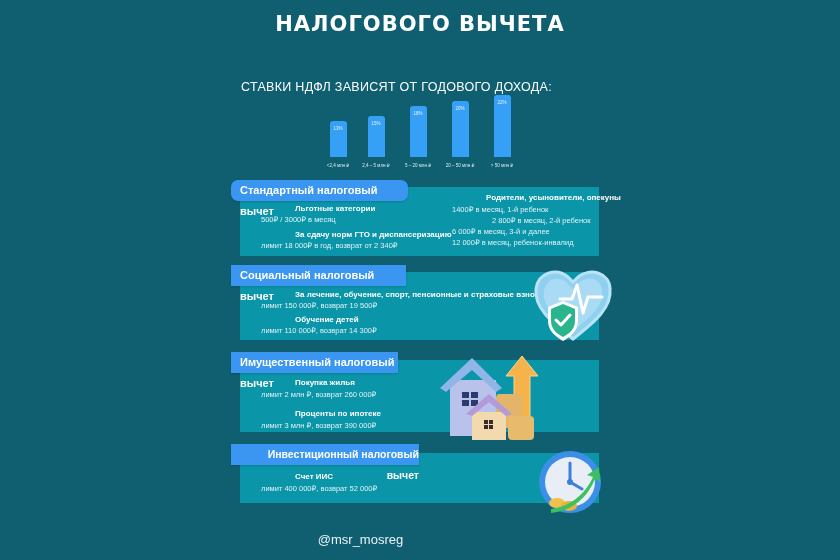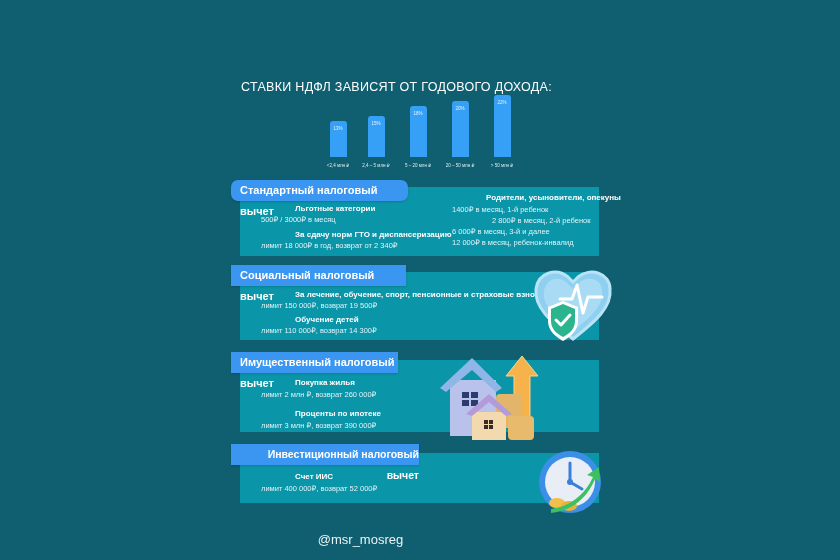--- a/index.html
+++ b/index.html
@@ -53,20 +53,21 @@
   .footer {
     position: absolute; left: 0; width: 721px; top: 532px;
     text-align: center; font-size: 13px; color: #e8f4f6;
   }
   .icon { position: absolute; }
 </style>
 </head>
 <body>
 
 <div class="title">
+  <div>НАЛОГОВОГО ВЫЧЕТА</div>
 </div>
 
 <div class="subtitle">СТАВКИ НДФЛ ЗАВИСЯТ ОТ ГОДОВОГО ДОХОДА:</div>
 
 <div>
   <div class="bar" style="left:330px; top:121px; height:36px;"></div>
   <div class="bar" style="left:368px; top:116px; height:41px;"></div>
   <div class="bar" style="left:410px; top:106px; height:51px;"></div>
   <div class="bar" style="left:452px; top:101px; height:56px;"></div>
   <div class="bar" style="left:494px; top:95px; height:62px;"></div>

